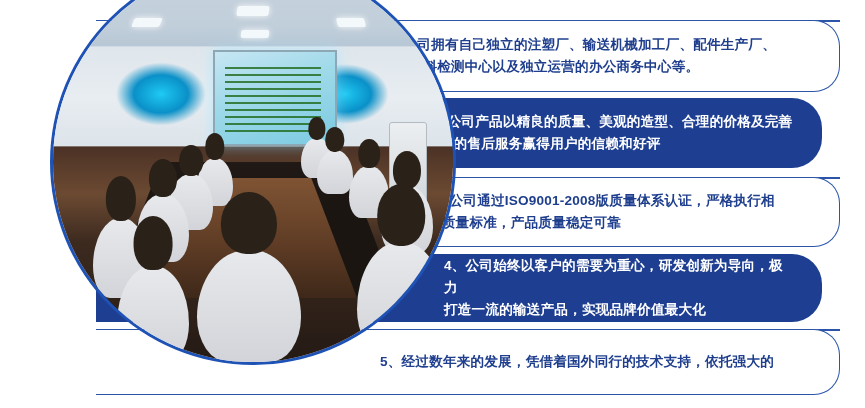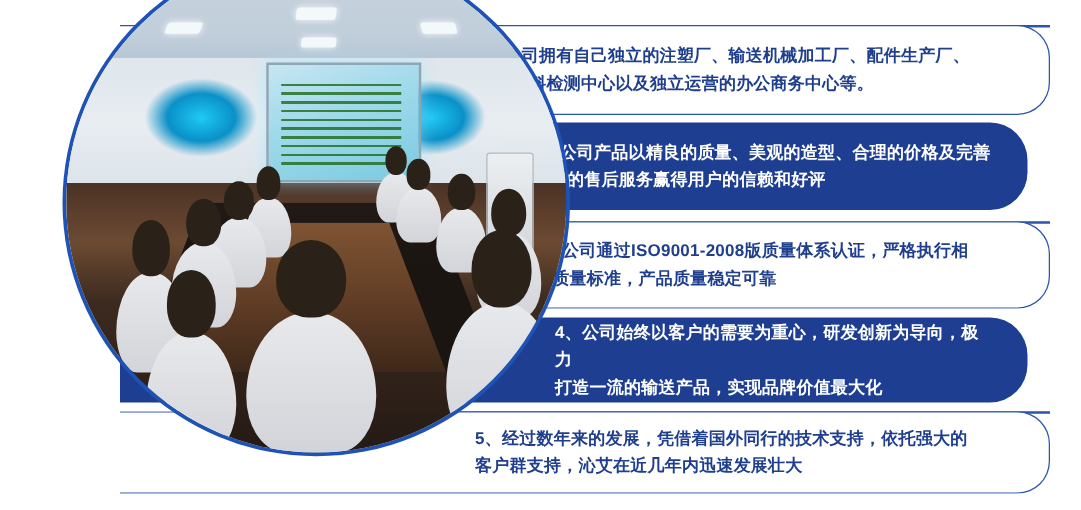--- a/index.html
+++ b/index.html
@@ -236,21 +236,20 @@
   <div class="box dark" id="box4">
     <span class="txt">
       <span>4、公司始终以客户的需要为重心，研发创新为导向，极力</span><br>
       <span>打造一流的输送产品，实现品牌价值最大化</span>
     </span>
   </div>
 
   <div class="box light" id="box5">
     <span class="txt">
       <span>5、经过数年来的发展，凭借着国外同行的技术支持，依托强大的</span><br>
-      <span>客户群支持，沁艾在近几年内迅速发展壮大</span>
     </span>
   </div>
 
   <div class="photo-wrap">
     <div class="photo">
 
       <div class="ceil-light cl1"></div>
       <div class="ceil-light cl2"></div>
       <div class="ceil-light cl3"></div>
       <div class="ceil-light cl4"></div>

